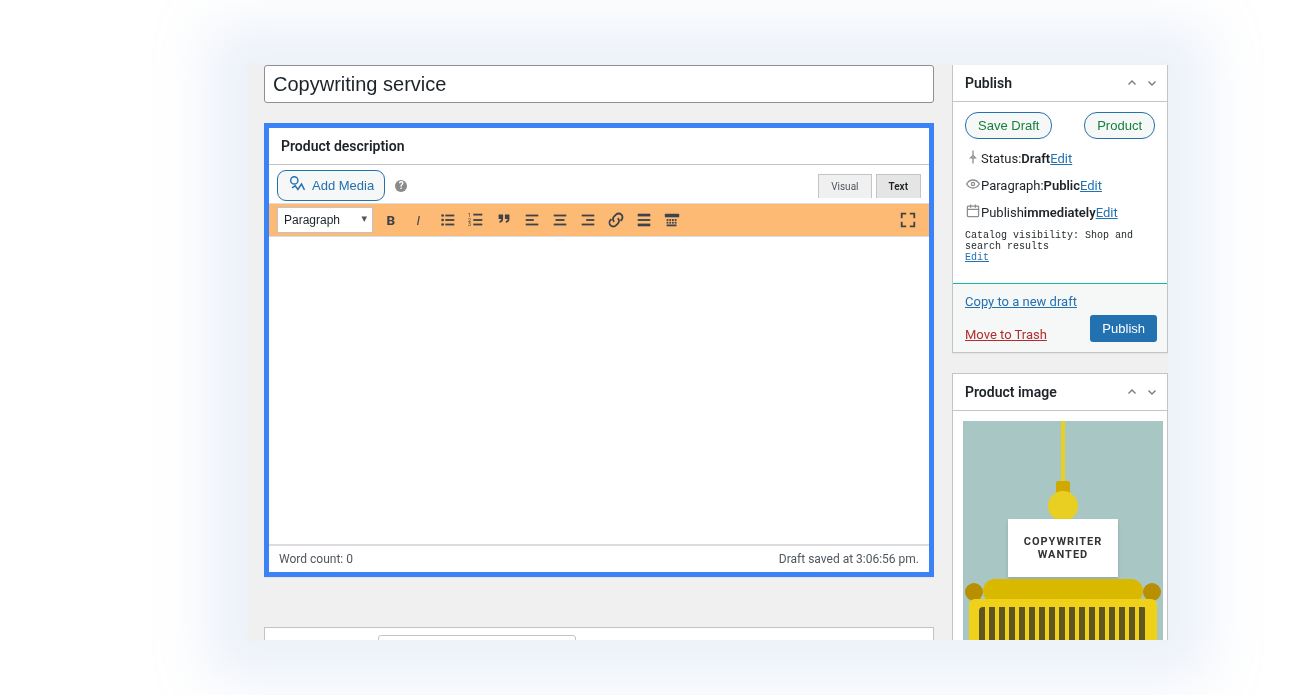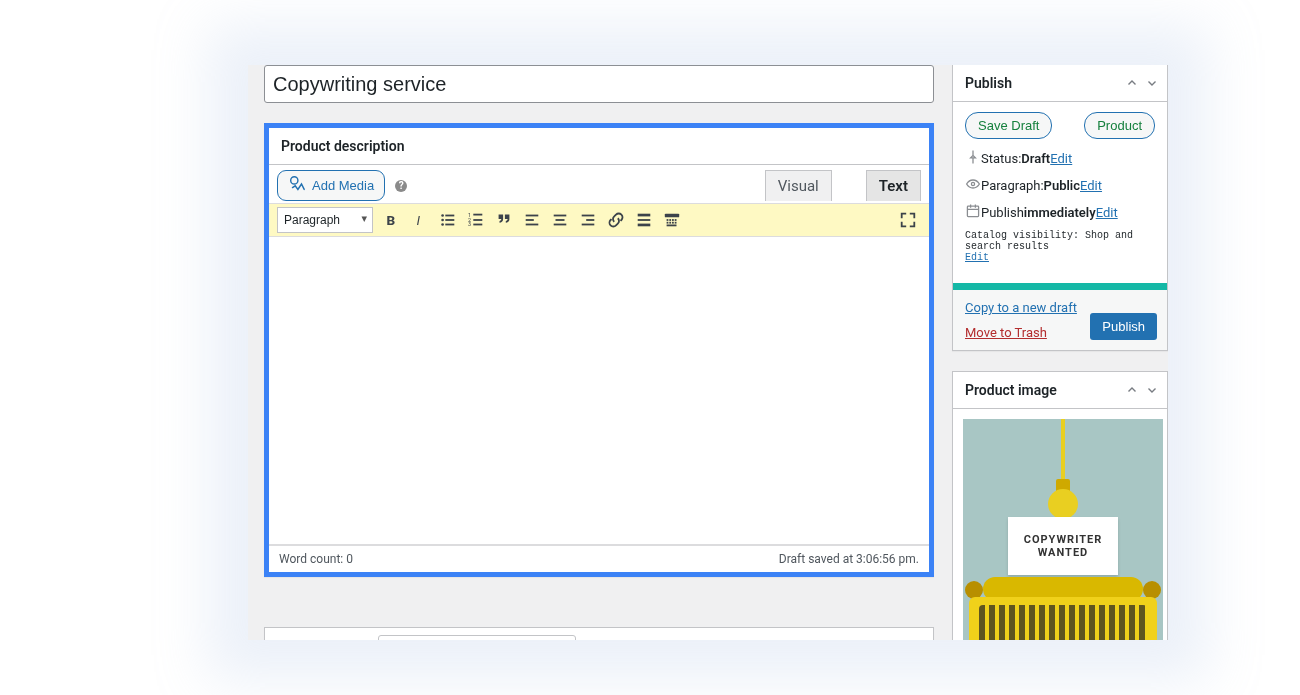--- a/index.html
+++ b/index.html
@@ -83,34 +83,33 @@
   align-items: center; justify-content: center;
   font-weight: bold;
 }
 .spacer { flex: 1; }
 .editor-tabs { display: flex; gap: 4px; }
 .editor-tab {
   border: 1px solid #c3c4c7;
   border-bottom: none;
   background: #f0f0f1;
   padding: 6px 12px;
-  font-size: 15px;
+  font-size: 10px;
   color: #50575e;
   cursor: pointer;
-  margin-left: 30px;
 }
 .editor-tab.active { background: #e5e5e5; font-weight: 600; color: #1d2327; }
 .toolbar-2 {
   display: flex;
   align-items: center;
   padding: 3px 8px;
   border-top: 1px solid #dcdcde;
   border-bottom: 1px solid #dcdcde;
   gap: 2px;
-  background: #fef9c3;
+  background: #fdba74;
 }
 .para-select {
   width: 96px;
   height: 26px;
   border: 1px solid #c3c4c7;
   background: #fff;
   font-size: 12px;
   padding: 0 6px;
   color: #1d2327;
   appearance: none;
@@ -179,26 +178,26 @@
   cursor: pointer;
 }
 .row-actions { display: flex; justify-content: space-between; margin-bottom: 10px;}
 .meta-row { display: flex; align-items: center; margin: 8px 0; font-size: 13px; }
 .meta-row svg { width: 16px; height: 16px; flex-shrink: 0; }
 .meta-row .lbl { color: #1d2327; }
 .meta-row .val { font-weight: 600; }
 .link { color: #2271b1; text-decoration: underline; cursor: pointer; }
 .trash { color: #b32d2e; text-decoration: underline; cursor: pointer; }
 .side-footer {
-  border-top: 7px solid #14b8a6;
+  border-top: 1px solid #14b8a6;
   background: #f6f7f7;
   padding: 10px 12px 10px 12px;
   display: flex;
   flex-direction: column;
-  gap: 10px;
+  gap: 18px;
   position: relative;
 }
 .btn-primary {
   background: #2271b1;
   color: #fff;
   border: none;
   border-radius: 3px;
   padding: 6px 12px;
   font-size: 13px;
   cursor: pointer;

